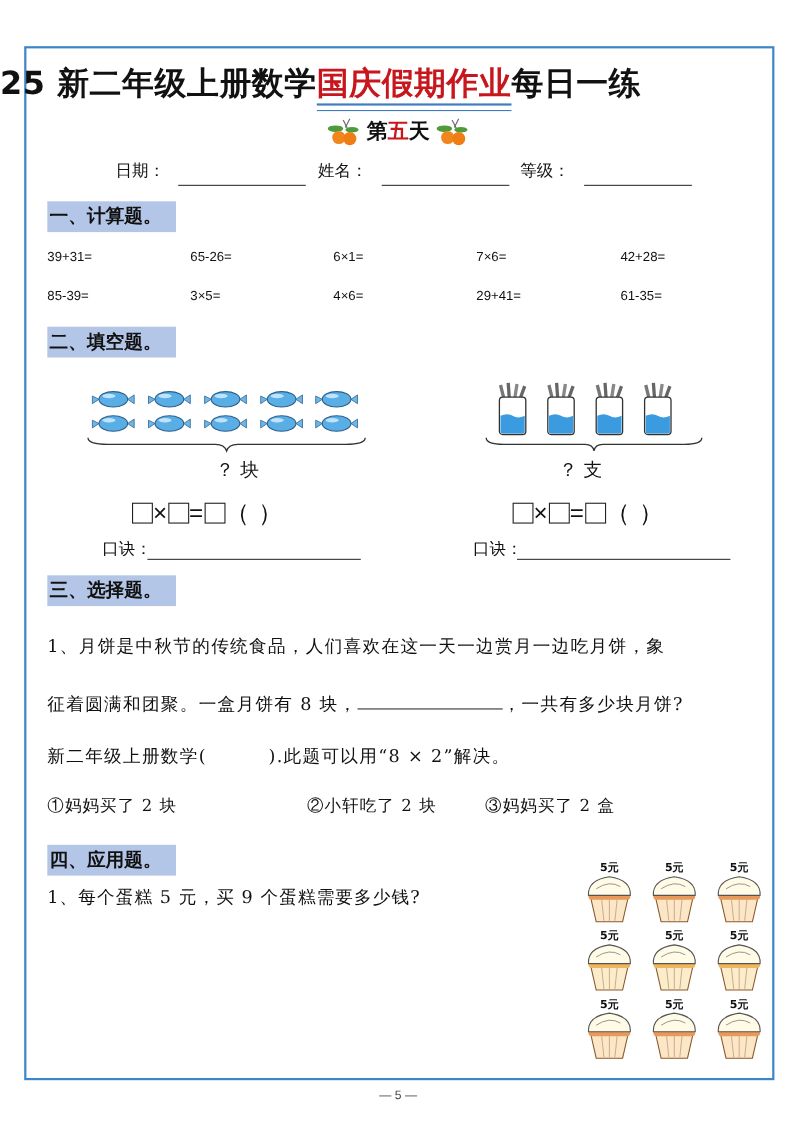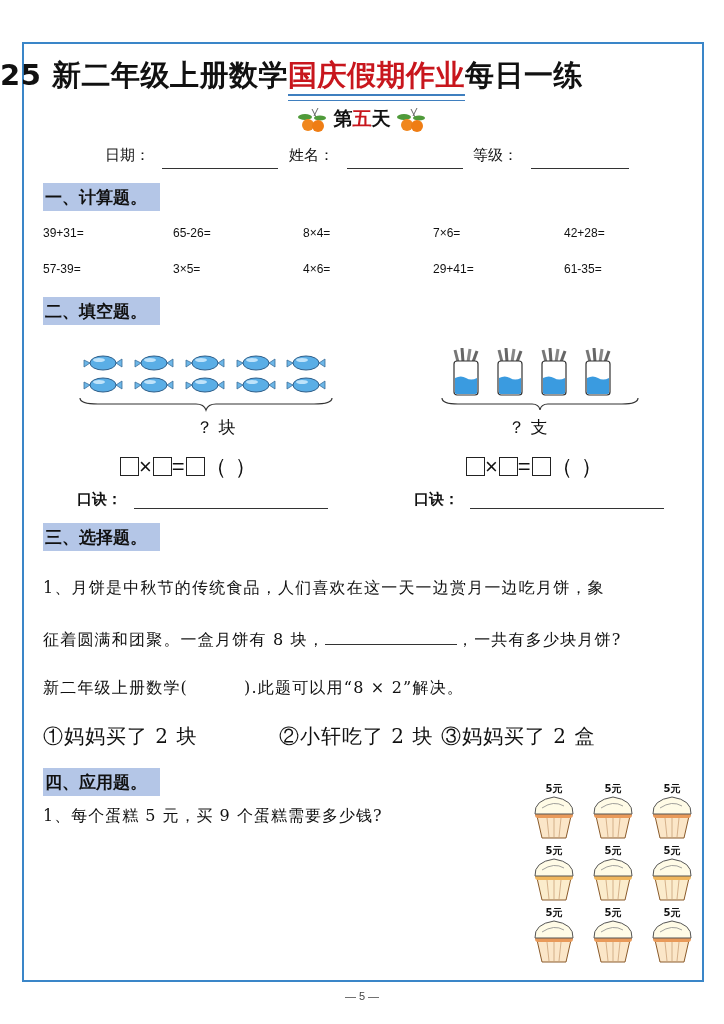--- a/index.html
+++ b/index.html
@@ -38,26 +38,26 @@
     background: #b4c6e7; font-size: 17px; font-weight: bold; line-height: 28px; padding-left: 2px;
     white-space: nowrap;
   }
 
   .calc { position: absolute; font-family: "Liberation Sans", sans-serif; font-size: 12px; white-space: nowrap; }
 
   .pic { position: absolute; }
   .brace-lbl { position: absolute; font-size: 17px; white-space: nowrap; }
   .formula { position: absolute; font-family: "Liberation Sans", sans-serif; font-size: 22px; white-space: nowrap; letter-spacing: 1px; }
   .sq { display: inline-block; width: 19px; height: 19px; border: 1.5px solid #222; vertical-align: -2px; }
-  .koujue { position: absolute; font-size: 15px; font-weight: bold; white-space: nowrap; }
+  .koujue { position: absolute; font-size: 15px; font-weight: normal; white-space: nowrap; margin-left: 16px; }
   .koujue-line { position: absolute; height: 1px; background: #333; }
 
   .para { position: absolute; left: 43px; font-size: 16px; white-space: nowrap; letter-spacing: 1.2px; }
   .blank { display: inline-block; border-bottom: 1px solid #333; vertical-align: baseline; }
-  .opt { position: absolute; font-size: 20px; white-space: nowrap; letter-spacing: 1px; text-align: center; }
+  .opt { position: absolute; font-size: 15px; white-space: nowrap; letter-spacing: 1px; text-align: center; }
 
   .cupcakes { position: absolute; left: 528px; top: 782px; width: 170px; height: 185px; }
   .cup { position: absolute; width: 52px; height: 60px; }
   .cup .price { position: absolute; top: 0; left: 0; width: 52px; text-align: center; font-family: "DejaVu Sans", sans-serif; font-size: 10px; font-weight: bold; }
 
   .page-num {
     position: absolute; top: 990px; left: 0; width: 724px; text-align: center;
     font-size: 11px; color: #444; font-family: "Liberation Sans", sans-serif;
   }
 </style>
@@ -94,25 +94,25 @@
   <span class="lbl" style="left:289px">姓名：</span>
   <div class="line" style="left:347px; width:116px"></div>
   <span class="lbl" style="left:473px">等级：</span>
   <div class="line" style="left:531px; width:98px"></div>
 </div>
 
 <div class="sec-head" style="top:183px">一、计算题。</div>
 
 <span class="calc" style="left:43px; top:226px">39+31=</span>
 <span class="calc" style="left:173px; top:226px">65-26=</span>
-<span class="calc" style="left:303px; top:226px">8×4=</span>
+<span class="calc" style="left:303px; top:226px">6×1=</span>
 <span class="calc" style="left:433px; top:226px">7×6=</span>
 <span class="calc" style="left:564px; top:226px">42+28=</span>
 
-<span class="calc" style="left:43px; top:262px">57-39=</span>
+<span class="calc" style="left:43px; top:262px">85-39=</span>
 <span class="calc" style="left:173px; top:262px">3×5=</span>
 <span class="calc" style="left:303px; top:262px">4×6=</span>
 <span class="calc" style="left:433px; top:262px">29+41=</span>
 <span class="calc" style="left:564px; top:262px">61-35=</span>
 
 <div class="sec-head" style="top:297px">二、填空题。</div>
 
 <svg class="pic" style="left:78px; top:352px" width="256" height="60" viewBox="0 0 256 60">
   <defs>
     <g id="candy">

